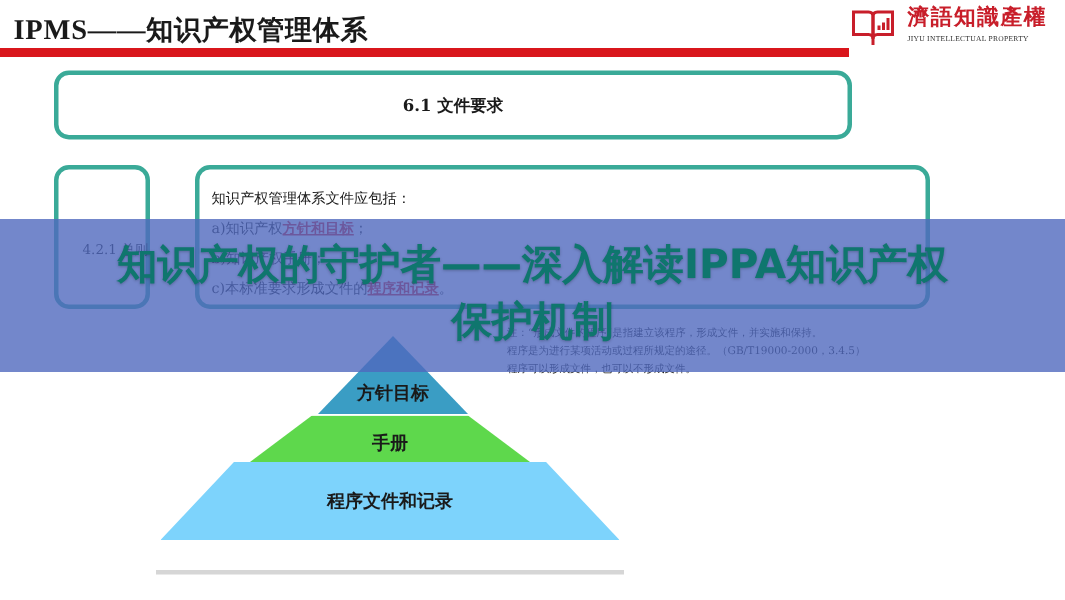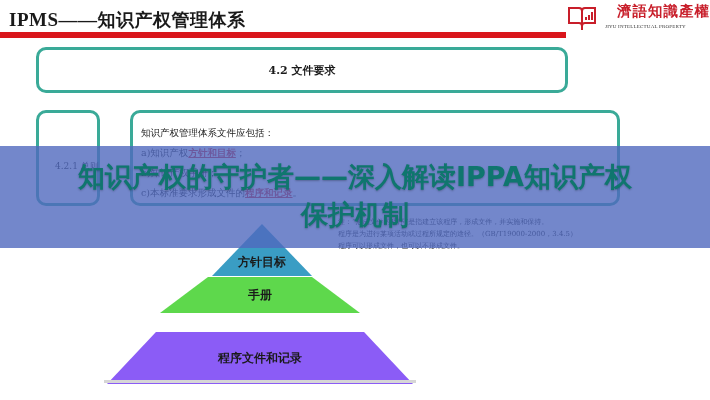--- a/index.html
+++ b/index.html
@@ -6,41 +6,41 @@
     body { width:710px; height:400px; background:#ffffff; position:relative; overflow:hidden;
            font-family:"DejaVu Serif", serif; color:#1a1a1a; }
     .abs { position:absolute; }
 
     
     .hdr-title { left:9px; top:8px; font-size:19px; font-weight:bold; font-family:"Liberation Serif", serif; letter-spacing:0.5px; white-space:nowrap; }
     .hdr-title .cn { font-family:Liberation Serif, serif; font-weight:bold; font-size:18px; }
     .red-bar { left:0; top:32px; width:566px; height:6px; background:#d9161c; }
     .logo { left:567px; top:2px; width:140px; height:32px; }
     .logo-icon { left:0; top:0; width:30px; height:30px; }
-    .logo-cn { left:38px; top:0; font-size:14.5px; font-weight:bold; color:#c81e2a; letter-spacing:1px; white-space:nowrap;margin-left:12px; }
+    .logo-cn { left:38px; top:0; font-size:14.5px; font-weight:bold; color:#c81e2a; letter-spacing:1px; white-space:nowrap; }
     .logo-en { left:38px; top:22px; font-size:5px; color:#333; font-family:"Liberation Serif", serif; letter-spacing:0.2px; white-space:nowrap; }
 
     
     .box { border:3px solid #3aaa98; border-radius:10px; background:#fff; box-sizing:border-box; }
     .box-top { left:36px; top:47px; width:532px; height:46px; display:flex; align-items:center; justify-content:center; }
     .box-top span { font-size:11px; font-weight:bold; }
     .box-left { left:36px; top:110px; width:64px; height:96px; }
     .box-left span { position:absolute; left:16px; top:47px; font-size:9px; white-space:nowrap; }
     .box-main { left:130px; top:110px; width:490px; height:96px; padding:10px 8px; }
     .box-main .line { font-size:9.5px; line-height:20px; white-space:nowrap; }
     .red { color:#d9161c; font-weight:bold;text-decoration:underline; }
     .note { left:338px; top:216px; font-size:7px; line-height:12px; white-space:nowrap; }
 
     
     .tier { position:absolute; display:flex; align-items:center; justify-content:center; font-weight:bold; font-size:12px; }
     .tier span { position:relative; z-index:2; }
     .t1 { left:212px; top:224px; width:100px; height:52px; background:#3a9dc4; clip-path:polygon(50% 0,100% 100%,0 100%); }
     .t1 span { top:12px; }
     .t2 { left:160px; top:277px; width:200px; height:36px; background:#5ed84c; clip-path:polygon(24% 0,76% 0,100% 100%,0 100%); }
-    .t3 { left:107px; top:332px; width:306px; height:52px; background:#8b5cf6; clip-path:polygon(16% 0,84% 0,100% 100%,0 100%); }
+    .t3 { left:107px; top:308px; width:306px; height:52px; background:#7dd3fc; clip-path:polygon(16% 0,84% 0,100% 100%,0 100%); }
     .pyr-shadow { left:104px; top:380px; width:312px; height:3px; background:#d6d6d6; }
 
     
     .overlay { left:0; top:146px; width:710px; height:102px; background:rgba(80,105,190,0.80); z-index:10; }
     .ov-title { left:0; top:158px; width:710px; text-align:center; z-index:11; color:#0f766e;
                 font-family:"DejaVu Sans", sans-serif; font-weight:bold; font-size:27px; line-height:38px;
                 text-shadow:0 1px 2px rgba(0,0,0,0.25); }
   </style>
 </head>
 <body>
@@ -57,21 +57,21 @@
     <path d="M15 24 L15 28" stroke="#c81e2a" stroke-width="2"></path>
     <rect x="18" y="15" width="2" height="3" fill="#c81e2a"></rect>
     <rect x="21" y="13" width="2" height="5" fill="#c81e2a"></rect>
     <rect x="24" y="10" width="2" height="8" fill="#c81e2a"></rect>
   </svg>
   <span class="abs logo-cn">濟語知識產權</span>
   <span class="abs logo-en">JIYU INTELLECTUAL PROPERTY</span>
 </div>
 
 <div class="abs box box-top">
-  <span>4.2  文件要求</span>
+  <span>6.1  文件要求</span>
 </div>
 
 <div class="abs box box-left">
   <span>4.2.1 总则</span>
 </div>
 
 <div class="abs box box-main">
   <div class="line">知识产权管理体系文件应包括：</div>
   <div class="line">
     <span>a)知识产权</span><span class="red">方针和目标</span><span>；</span>

